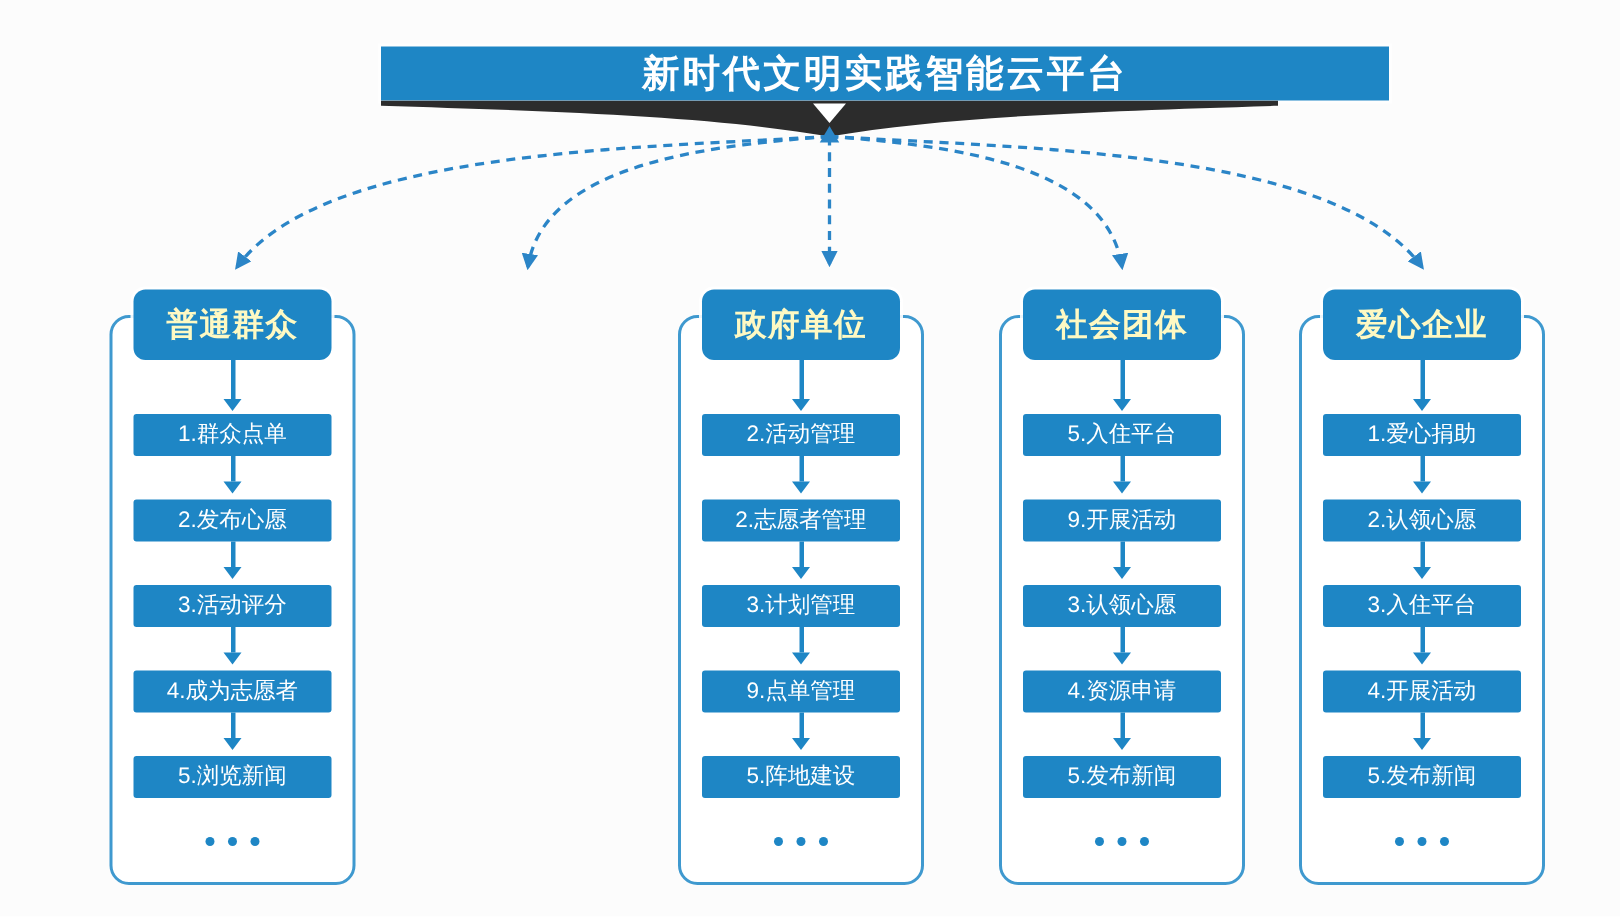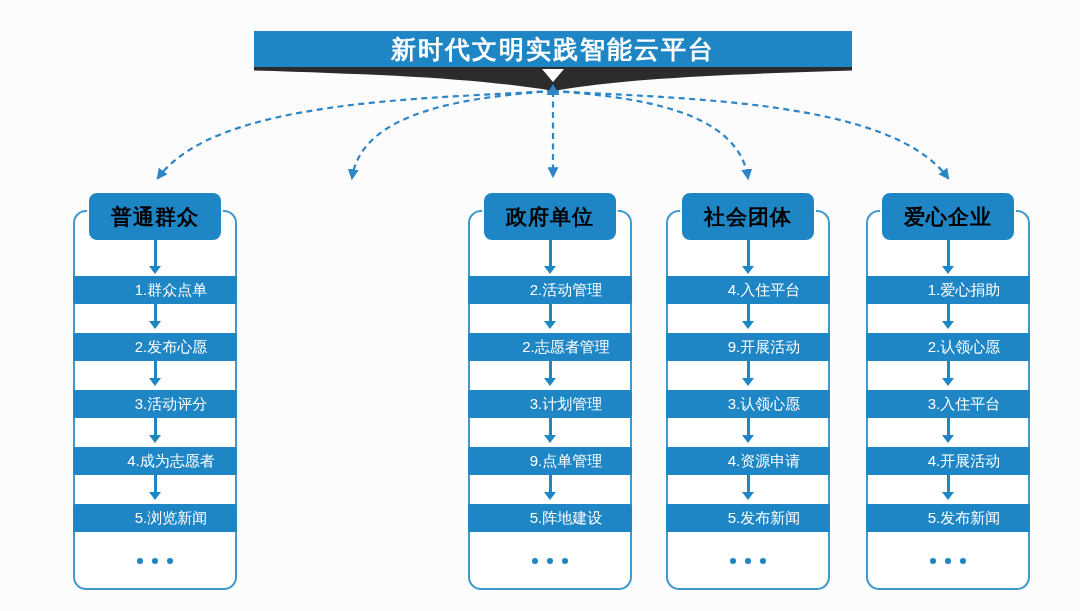--- a/index.html
+++ b/index.html
@@ -3,46 +3,46 @@
 <meta charset="utf-8">
 <style>
   html,body{margin:0;padding:0;background:#ffffff;}
   .stage{
     position:relative;width:1080px;height:611px;overflow:hidden;
     background:#fcfcfc;
     font-family:"Liberation Sans","DejaVu Sans",sans-serif;
   }
   
   .title-bar{
-    position:absolute;left:254px;top:31px;width:598px;height:36px;
+    position:absolute;left:254px;top:31px;width:672px;height:36px;
     background:#1E86C5;color:#ffffff;
     font-size:25px;font-weight:bold;letter-spacing:2px;
     text-align:center;line-height:37px;
     box-shadow:0 0 0 2px rgba(255,255,255,.6);
   }
   .ribbon{position:absolute;left:254px;top:67px;width:598px;height:26px;}
   .links{position:absolute;left:0;top:0;width:1080px;height:611px;pointer-events:none;}
   
   .column{position:absolute;top:193px;width:164px;}
   .panel{
     position:absolute;left:0;top:17px;width:164px;height:380px;
     border:2px solid #3F99CF;border-radius:13px;background:#ffffff;
     box-sizing:border-box;z-index:0;
   }
   .col-inner{position:relative;z-index:1;}
   .col-header{
     width:132px;height:47px;margin:0 auto;border-radius:8px;
-    background:#1E86C5;color:#000000;font-size:21px;font-weight:bold;
+    background:#1E86C5;color:#fef9c3;font-size:21px;font-weight:bold;
     text-align:center;line-height:47px;letter-spacing:1px;
     box-shadow:0 0 0 2px rgba(255,255,255,.9);
   }
   .step{
     width:132px;height:28px;margin:0 auto;border-radius:2px;
     background:#1E86C5;color:#fff;font-size:15px;
-    text-align:center;line-height:28px;padding-left:32px;
+    text-align:center;line-height:28px;
   }
   .varrow{position:relative;width:3px;background:#1E86C5;margin:0 auto;}
   .varrow::after{
     content:"";position:absolute;left:50%;transform:translateX(-50%);
     bottom:-8px;width:0;height:0;
     border-left:6px solid transparent;border-right:6px solid transparent;
     border-top:8px solid #1E86C5;
   }
   .arrow-lg{height:26px;margin-bottom:10px;}
   .arrow-sm{height:17px;margin-bottom:12px;}
@@ -95,21 +95,21 @@
       <div class="step">5.浏览新闻</div>
       <div class="dots">
           <span></span>
           <span></span>
           <span></span>
         </div>
     </div>
   </div>
 
 
-  <div class="column" style="left:468px">
+  <div class="column" style="left:452px">
     <div class="panel"></div>
     <div class="col-inner">
       <div class="col-header">政府单位</div>
       <div class="varrow arrow-lg"></div>
       <div class="step">2.活动管理</div>
       <div class="varrow arrow-sm"></div>
       <div class="step">2.志愿者管理</div>
       <div class="varrow arrow-sm"></div>
       <div class="step">3.计划管理</div>
       <div class="varrow arrow-sm"></div>
@@ -122,21 +122,21 @@
           <span></span>
         </div>
     </div>
   </div>
 
   <div class="column" style="left:666px">
     <div class="panel"></div>
     <div class="col-inner">
       <div class="col-header">社会团体</div>
       <div class="varrow arrow-lg"></div>
-      <div class="step">4.入住平台</div>
+      <div class="step">5.入住平台</div>
       <div class="varrow arrow-sm"></div>
       <div class="step">9.开展活动</div>
       <div class="varrow arrow-sm"></div>
       <div class="step">3.认领心愿</div>
       <div class="varrow arrow-sm"></div>
       <div class="step">4.资源申请</div>
       <div class="varrow arrow-sm"></div>
       <div class="step">5.发布新闻</div>
       <div class="dots">
           <span></span>

